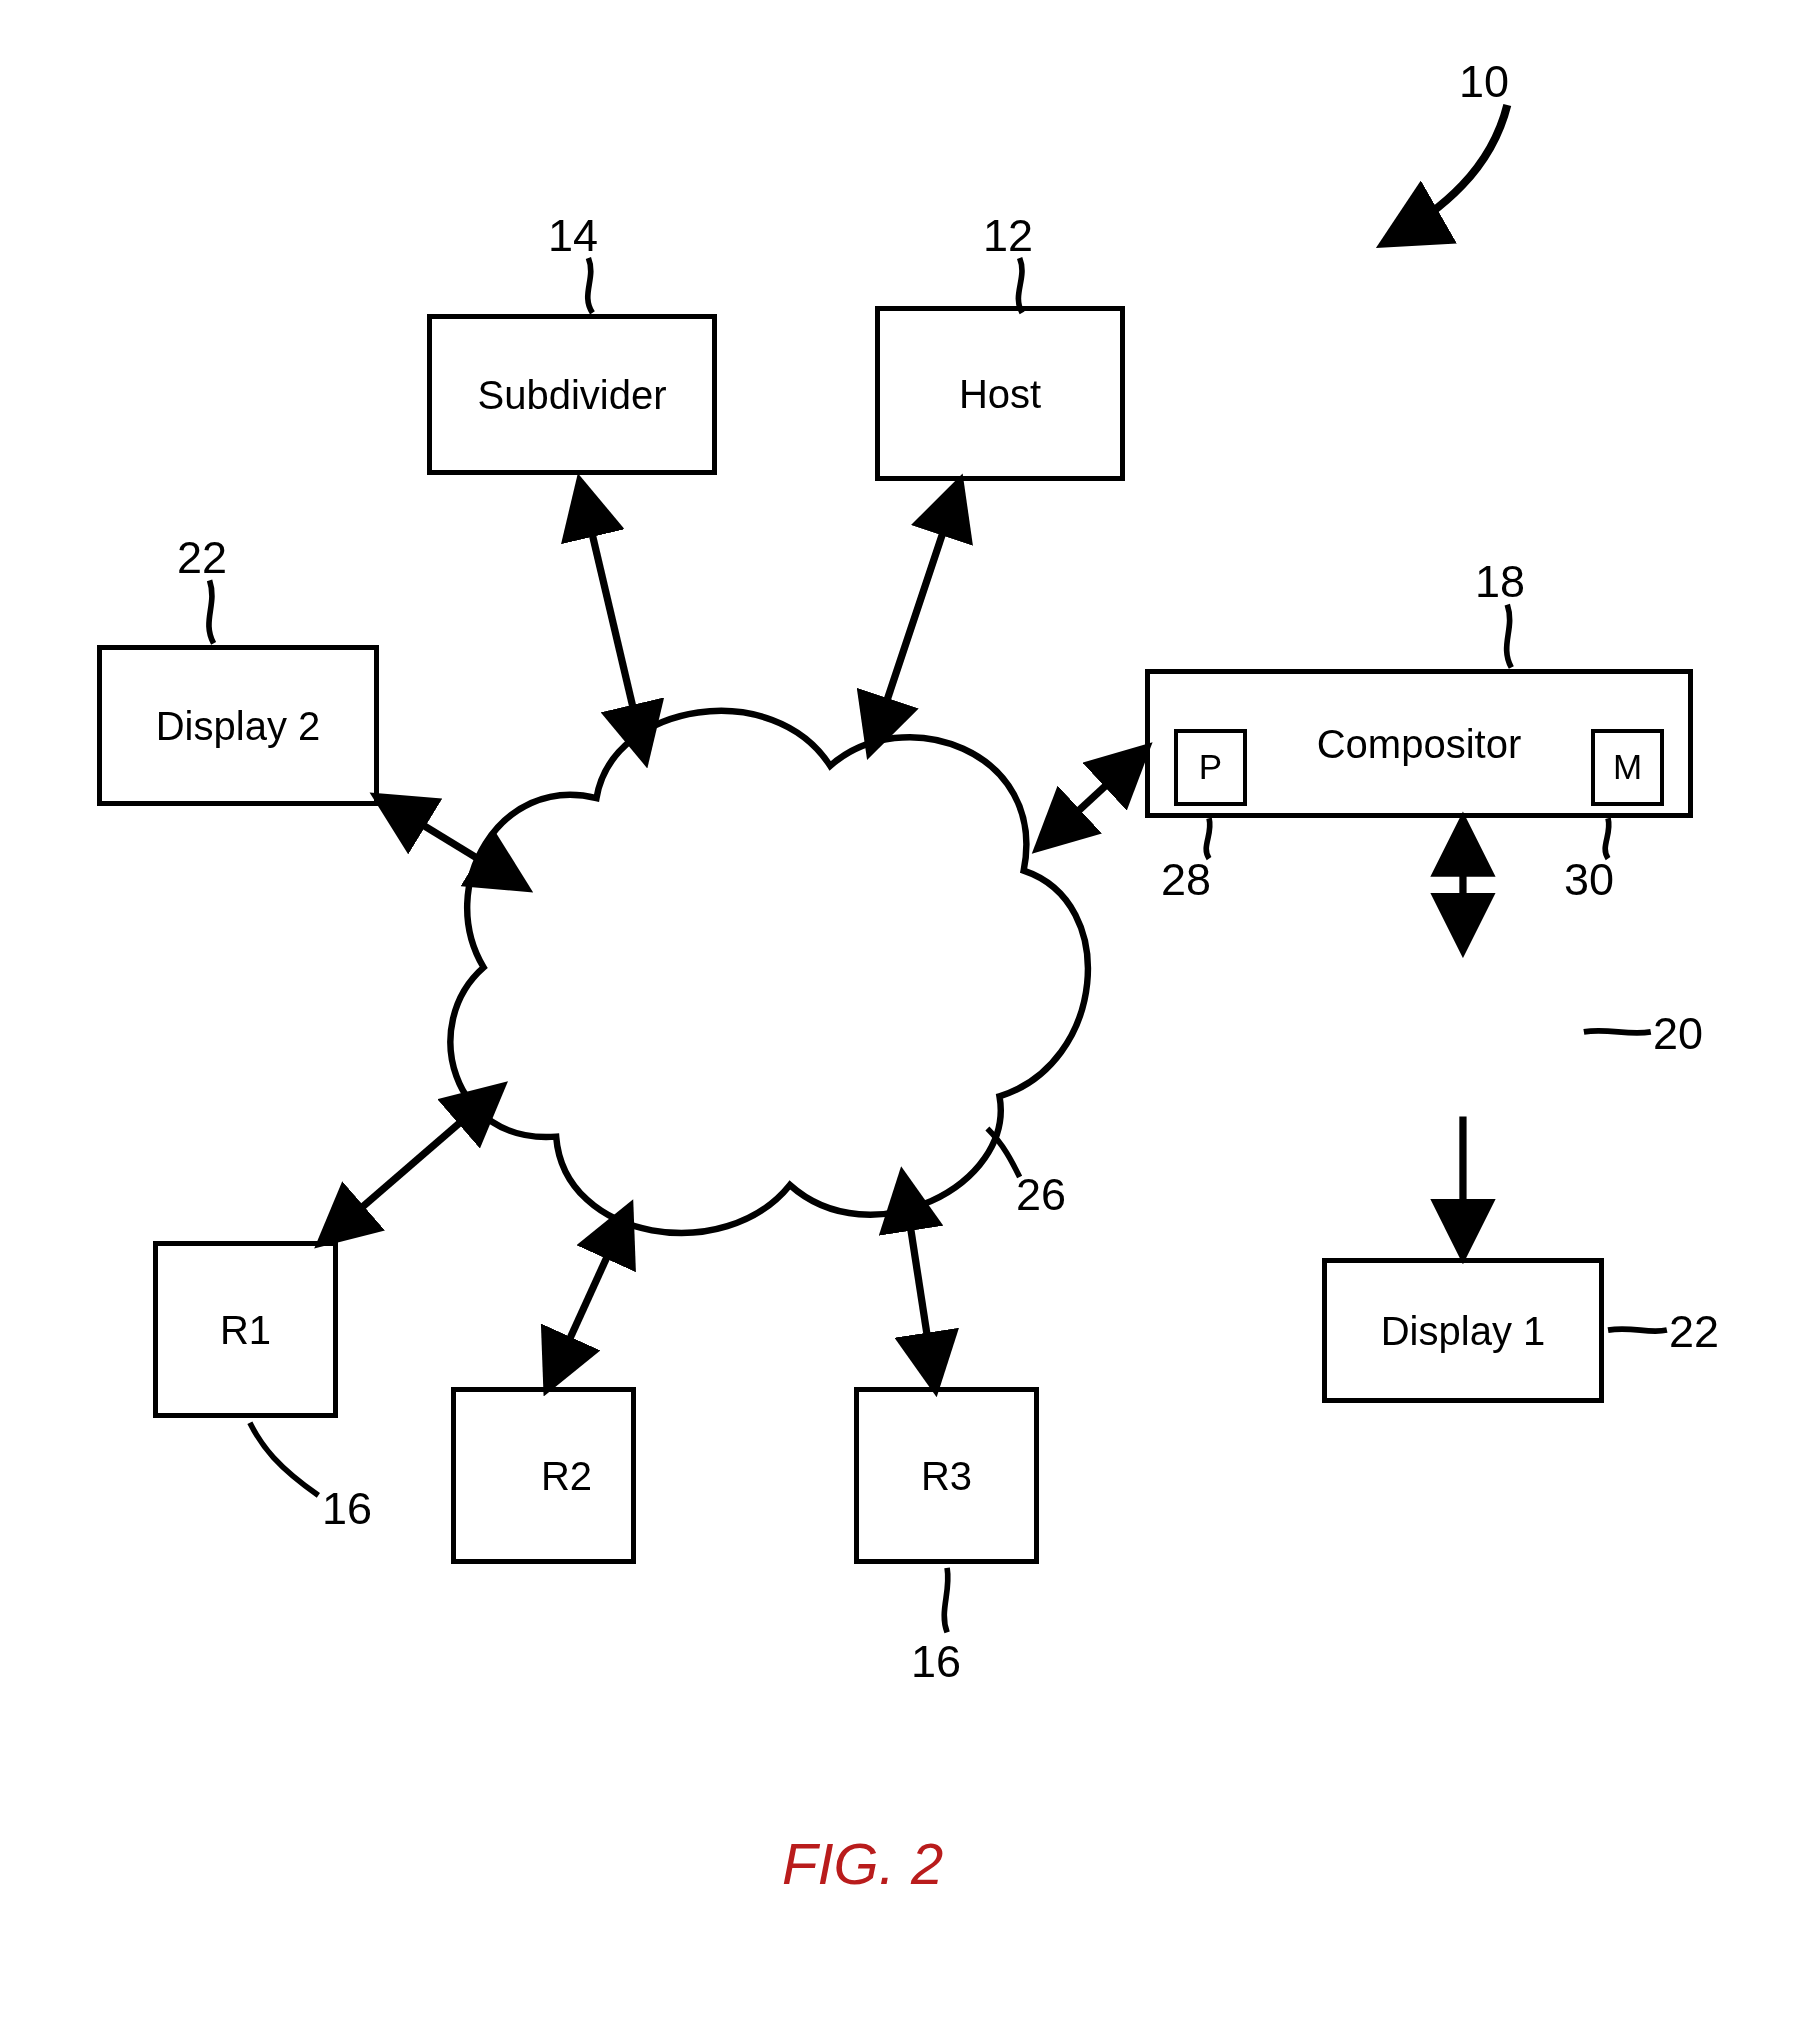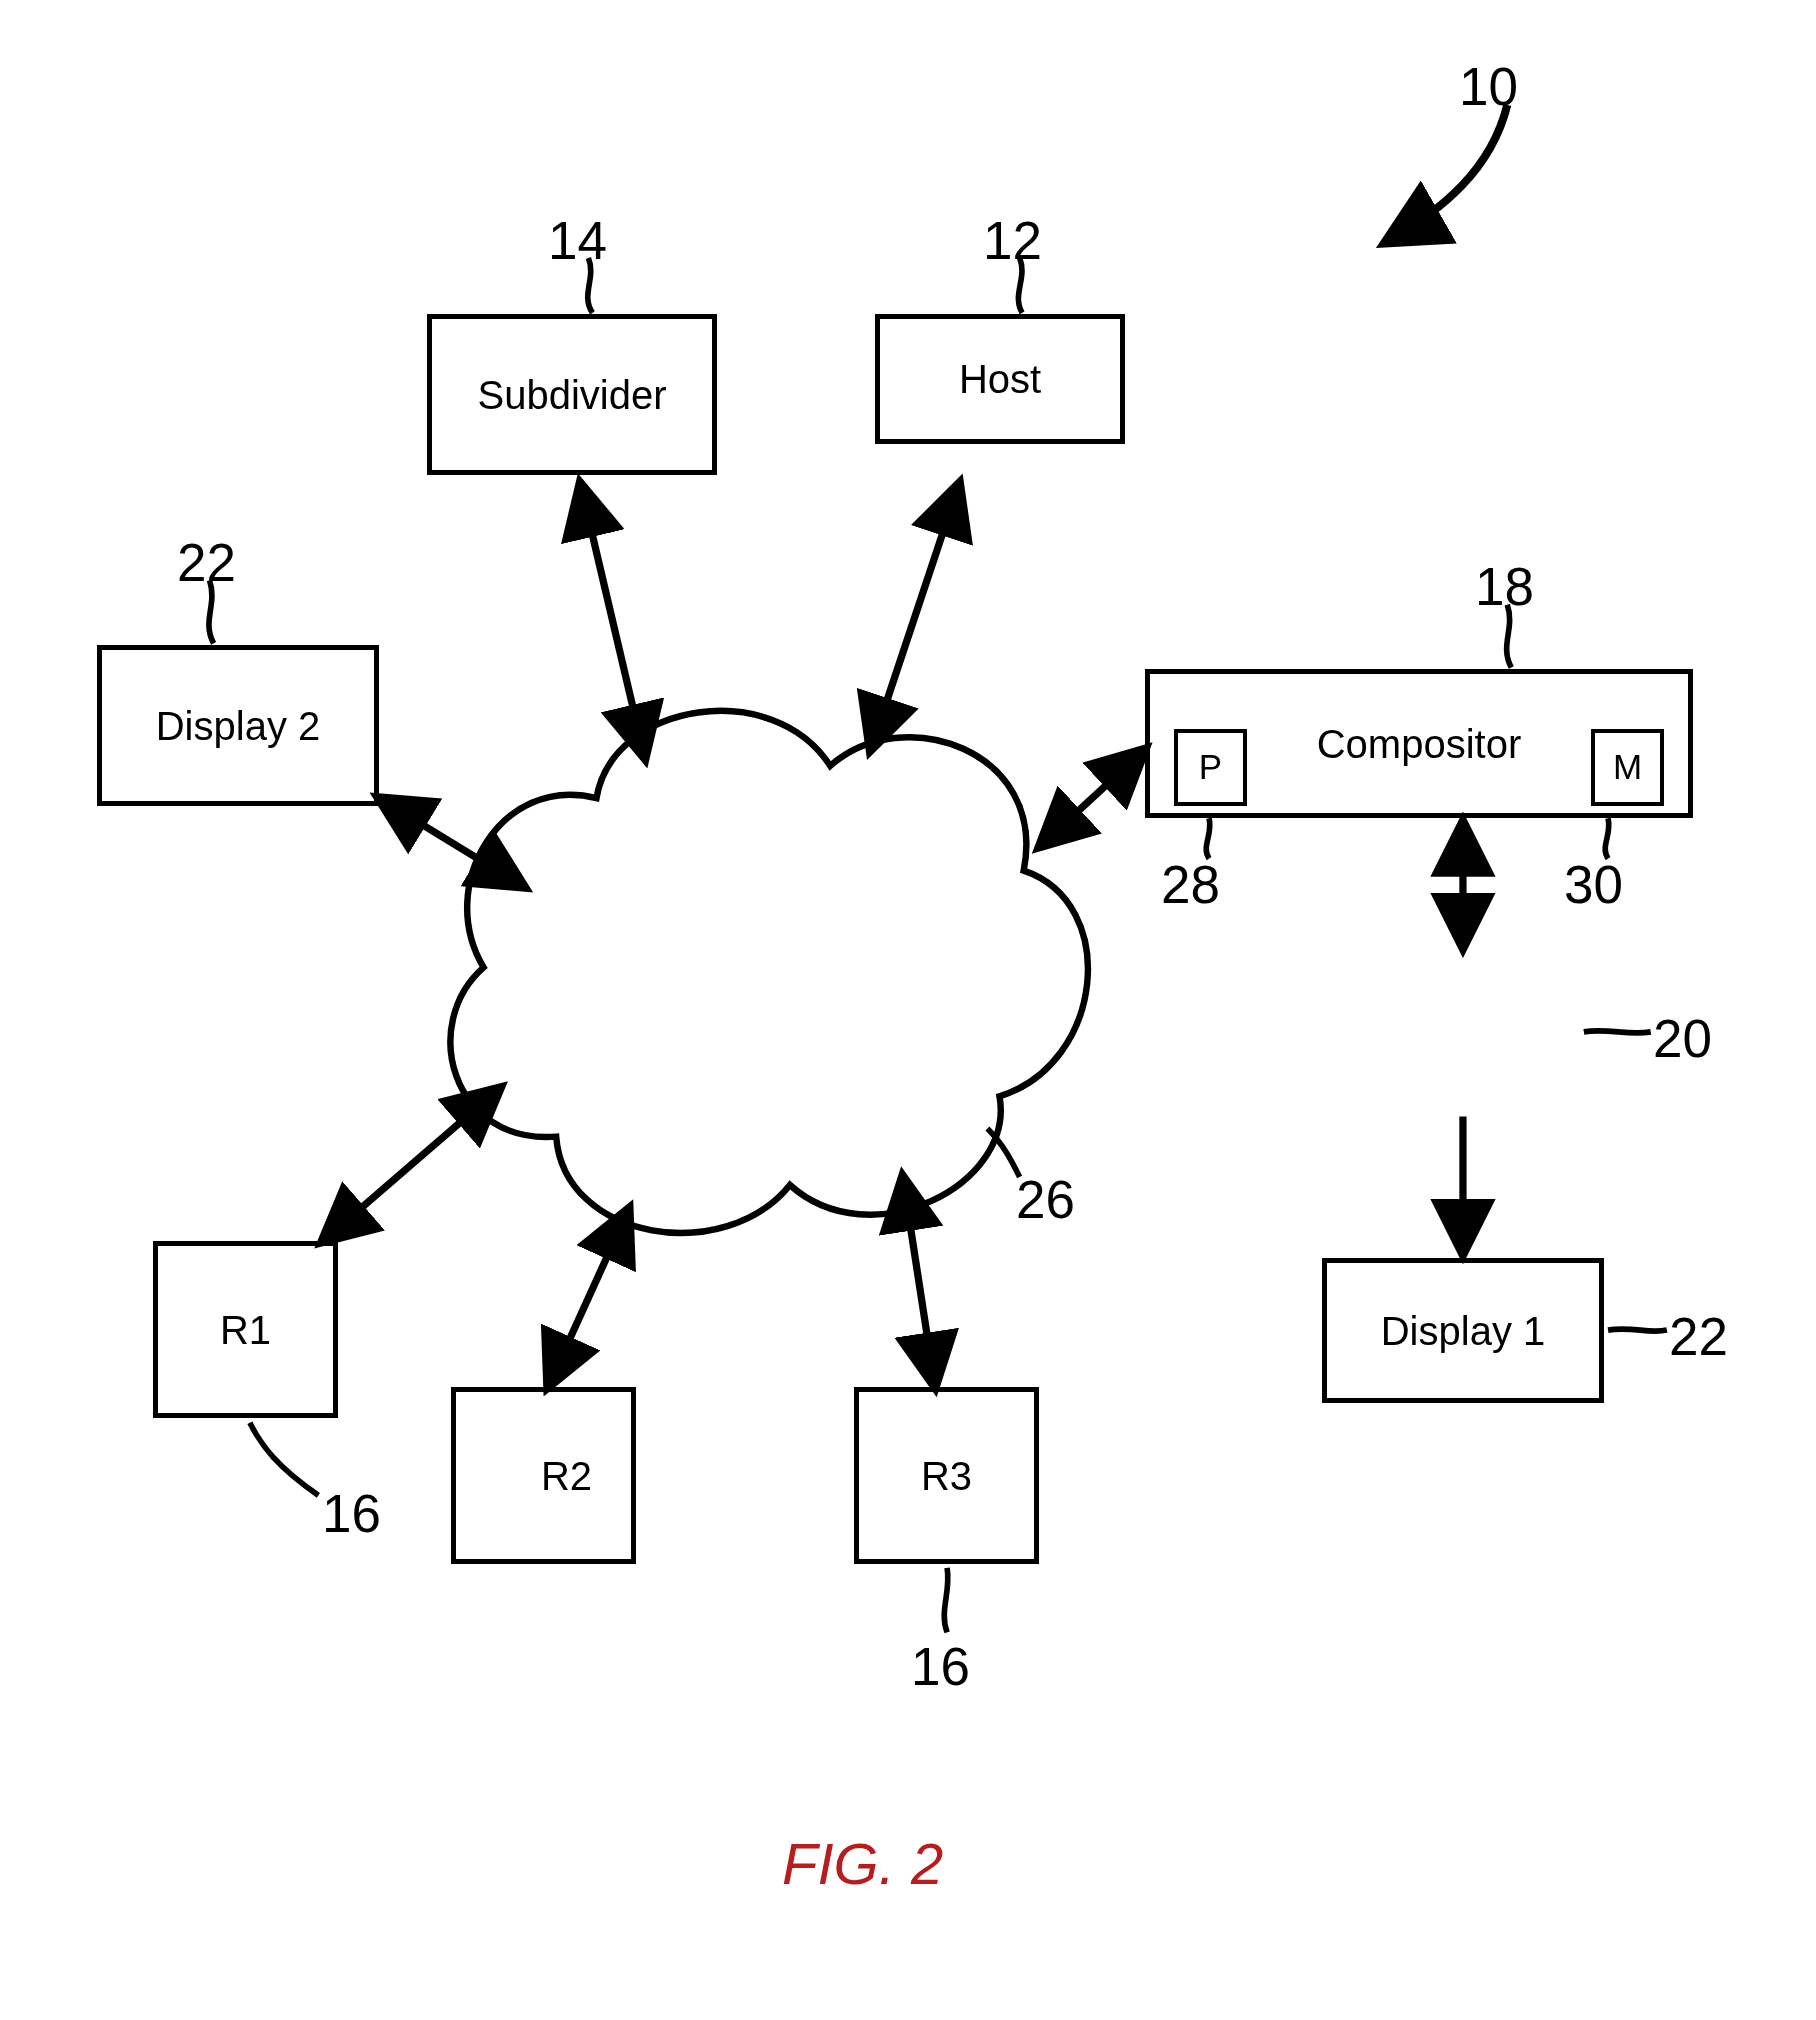--- a/index.html
+++ b/index.html
@@ -21,21 +21,21 @@
     display: flex;
     align-items: center;
     justify-content: center;
     text-align: center;
     font-size: 40px;
     line-height: 1.15;
     box-sizing: border-box;
   }
   .label {
     position: absolute;
-    font-size: 53px;
+    font-size: 45px;
     color: #000;
   }
   .caption {
     position: absolute;
     font-size: 58px;
     font-style: italic;
     color: #b91c1c;
   }
   .sub {
     position: absolute;
@@ -60,21 +60,21 @@
 
 <div class="stage">
 
   <div class="label" style="left:1459px; top:56px;">10</div>
 
   <div class="box" style="left:427px; top:314px; width:290px; height:161px;">
     <span>Subdivider</span>
   </div>
   <div class="label" style="left:548px; top:210px;">14</div>
 
-  <div class="box" style="left:875px; top:314px; width:250px; height:130px;">
+  <div class="box" style="left:875px; top:306px; width:250px; height:175px;">
     <span>Host</span>
   </div>
   <div class="label" style="left:983px; top:210px;">12</div>
 
   <div class="box" style="left:97px; top:645px; width:282px; height:161px;">
     <span>Display 2</span>
   </div>
   <div class="label" style="left:177px; top:532px;">22</div>
 
   <div class="label" style="left:645px; top:959px; font-size:45px;">Internet</div>

